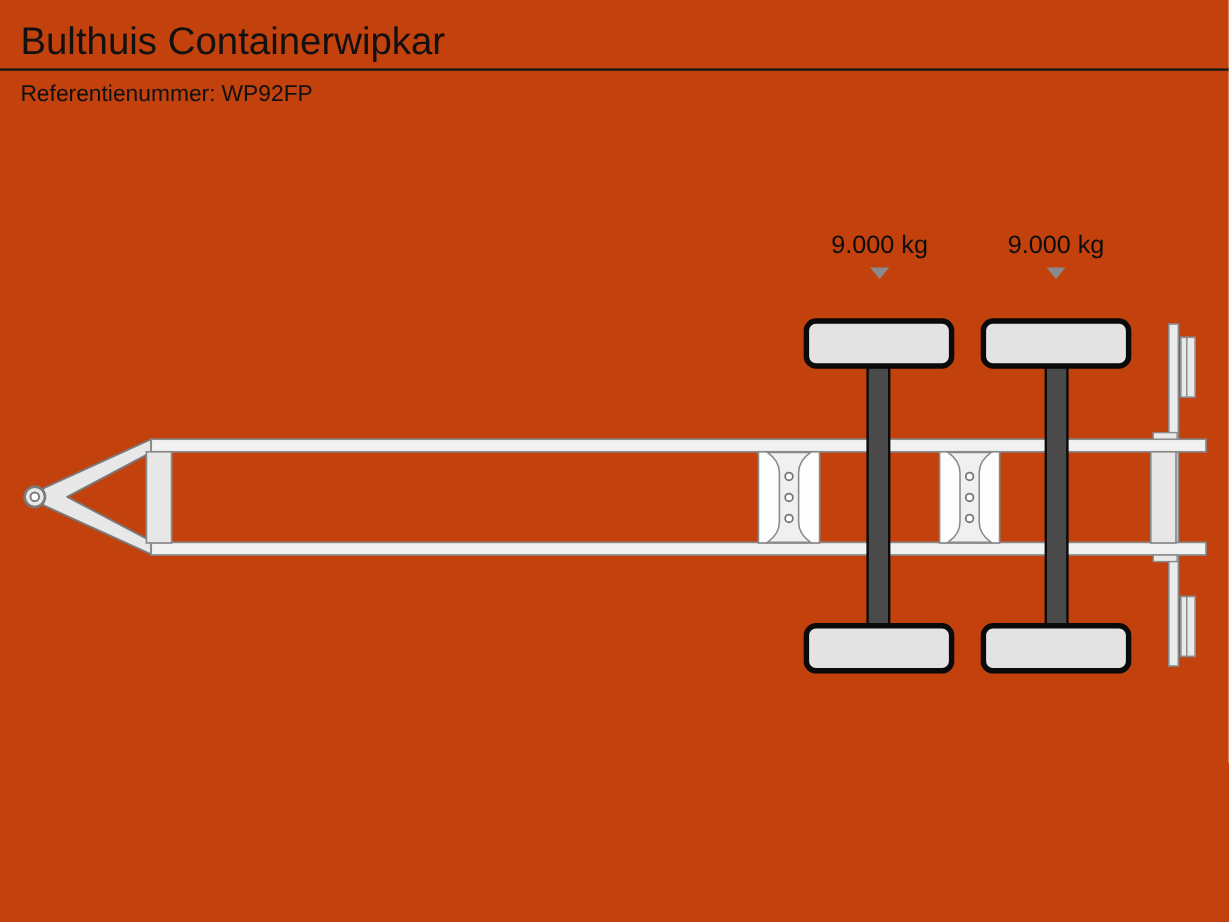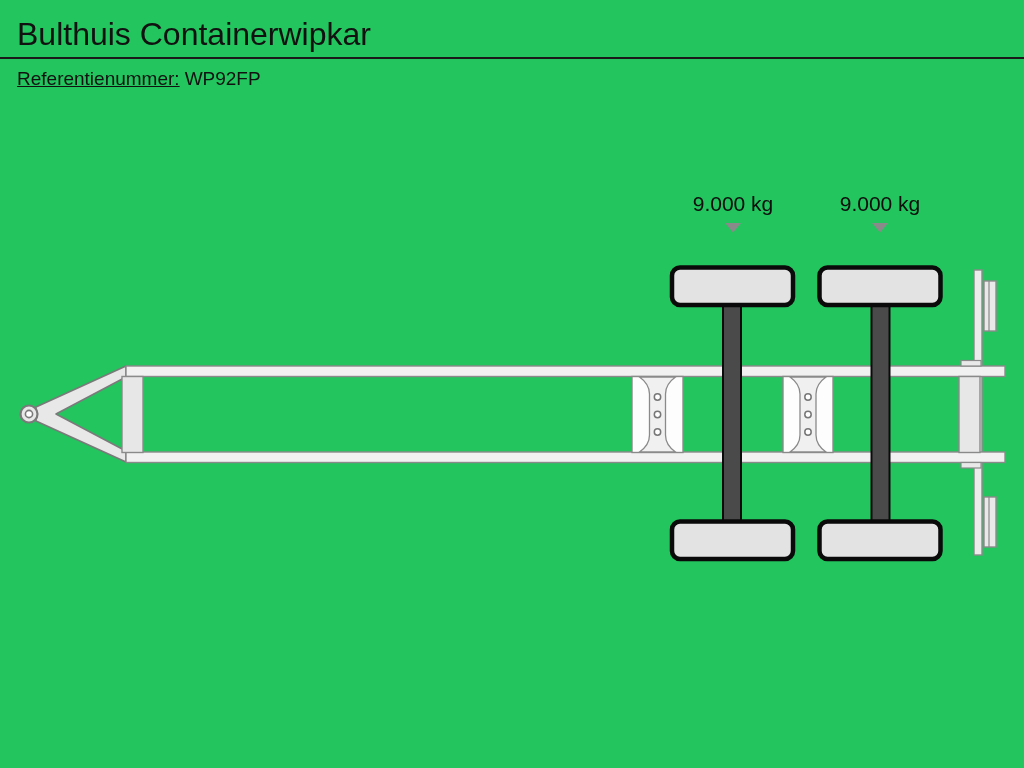--- a/index.html
+++ b/index.html
@@ -8,21 +8,21 @@
     width: 1024px;
     height: 768px;
     background: #ffffff;
     font-family: "Liberation Sans", sans-serif;
     overflow: hidden;
   }
   .page {
     position: relative;
     width: 1024px;
     height: 768px;
-    background: #22c55e;
+    background: #c2410c;
   }
   .title {
     position: absolute;
     left: 17px;
     top: 18px;
     font-size: 32px;
     line-height: 1.05;
     color: #111111;
     font-weight: 400;
     letter-spacing: 0px;
@@ -37,21 +37,21 @@
     background: #1a1a1a;
   }
   .reference {
     position: absolute;
     left: 17px;
     top: 68px;
     font-size: 19px;
     color: #111111;
     white-space: nowrap;
   }
-  .reference .ref-label { margin-right: 5px; text-decoration: underline; }
+  .reference .ref-label { margin-right: 5px; }
   .diagram-svg {
     position: absolute;
     left: 0;
     top: 0;
     width: 1024px;
     height: 768px;
   }
   .load-label {
     font-family: "Liberation Sans", sans-serif;
     font-size: 21px;

